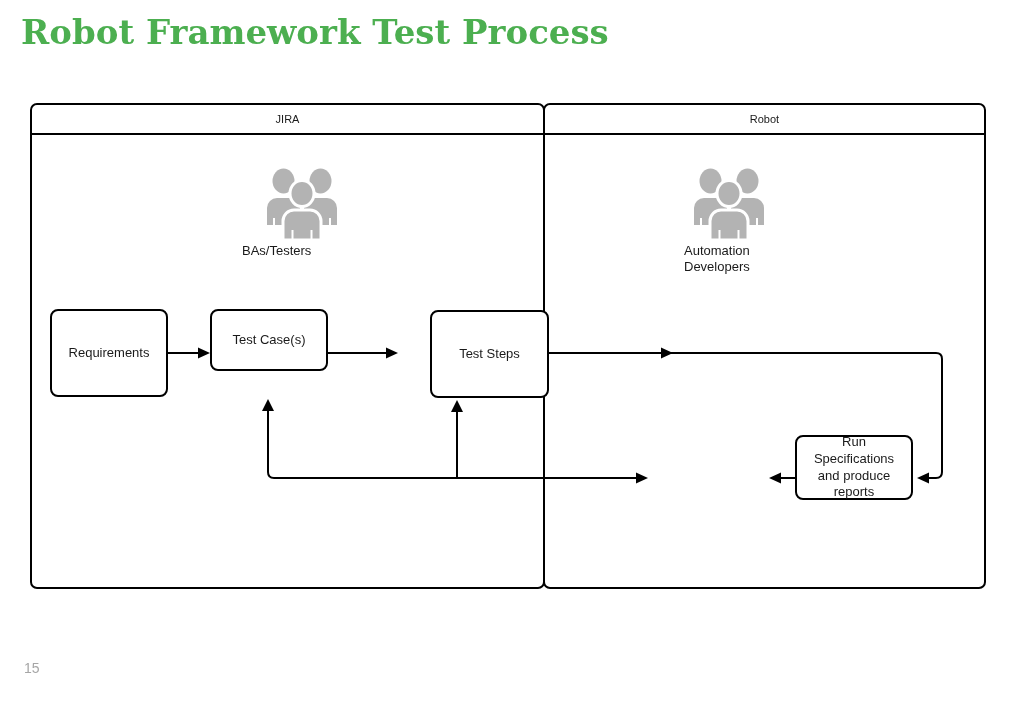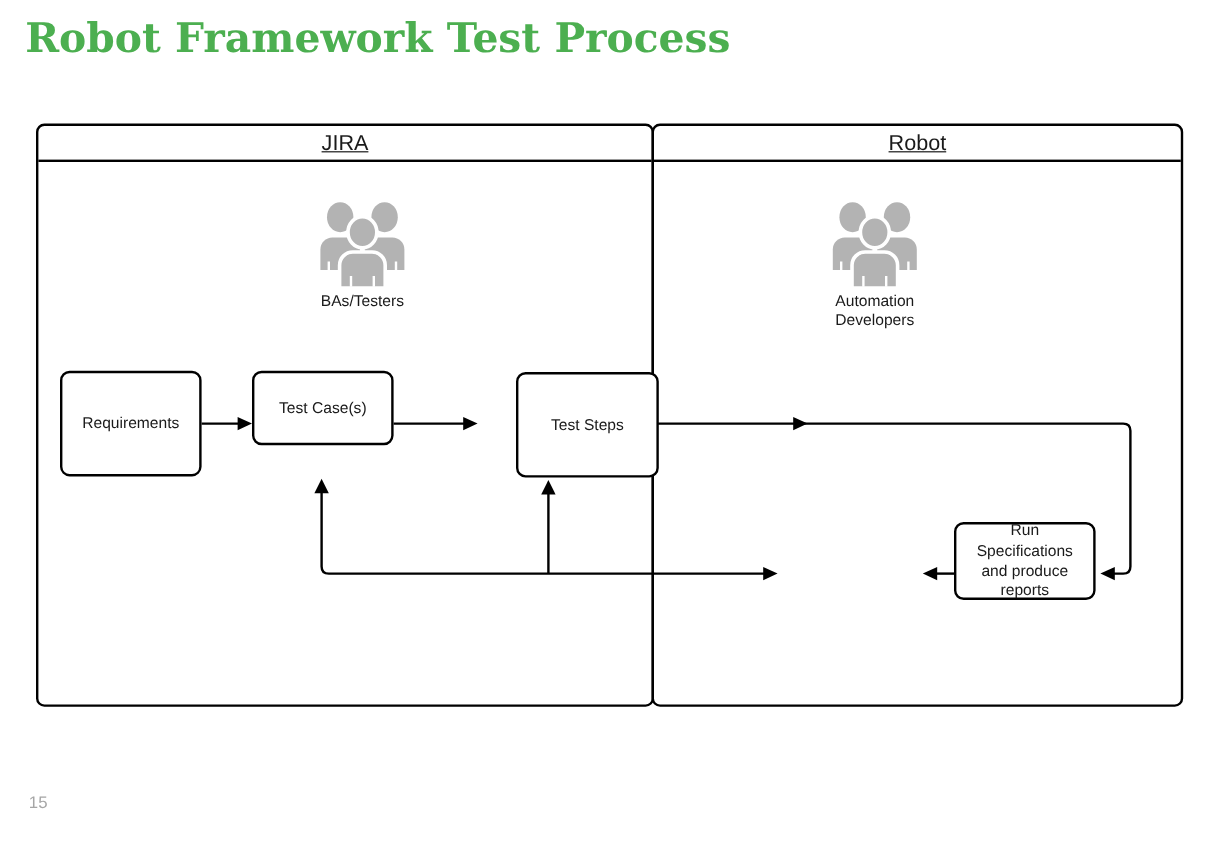--- a/index.html
+++ b/index.html
@@ -42,23 +42,22 @@
     background: transparent;
   }
   .lane-jira  { left: 30px;  width: 515px; }
   .lane-robot { left: 543px; width: 443px; }
   .lane-header {
     height: 28px;
     border-bottom: 2px solid #000;
     display: flex;
     align-items: center;
     justify-content: center;
-    font-size: 18px;
+    font-size: 11px;
     color: #1a1a1a;
-    text-decoration: underline;
   }
   
   .node {
     position: absolute;
     box-sizing: border-box;
     background: #ffffff;
     border: 2px solid #000;
     border-radius: 8px;
     display: flex;
     align-items: center;
@@ -73,21 +72,21 @@
   .node-test-cases       { left: 210px; top: 309px; width: 118px; height: 62px; }
   .node-test-steps       { left: 398px; top: 310px; width: 119px; height: 88px; margin-left: 32px; }
   .node-update-test-case { left: 650px; top: 435px; width: 117px; height: 87px; }
   .node-run-specs        { left: 795px; top: 435px; width: 118px; height: 65px; }
   
   .actor-icon { position: absolute; width: 76px; height: 72px; }
   .actor-icon-left  { left: 264px; top: 168px; }
   .actor-icon-right { left: 691px; top: 168px; }
   .actor-label {
     position: absolute;
-    text-align: center;
+    text-align: left;
     font-size: 13px;
     line-height: 1.25;
     color: #1a1a1a;
   }
   .actor-label-left  { left: 242px; top: 243px; width: 120px; }
   .actor-label-right { left: 684px; top: 243px; width: 90px;  }
   
   .connectors {
     position: absolute;
     left: 0; top: 0;

